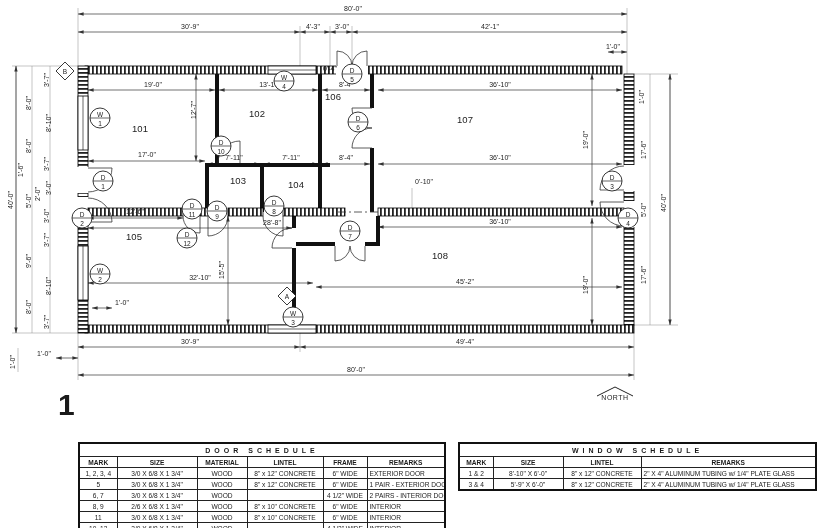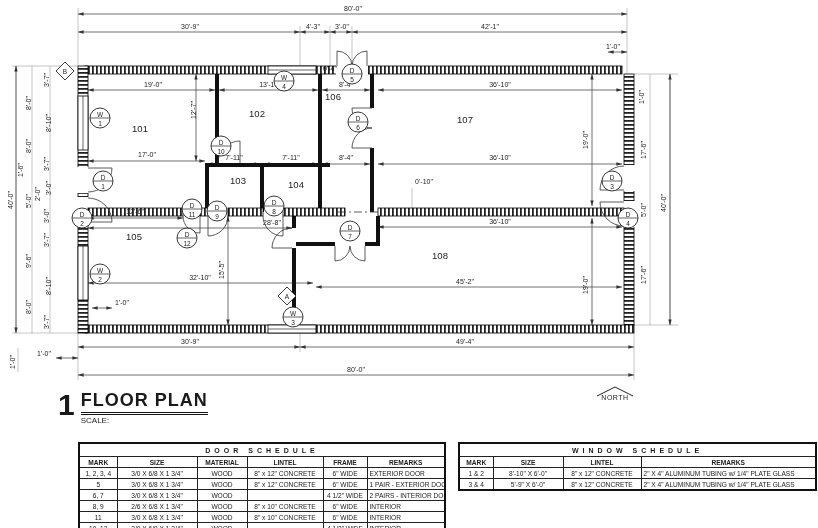--- a/index.html
+++ b/index.html
@@ -365,24 +365,20 @@
 
   <g>
     <path d="M597,396 L615,387 L633,396" fill="none" stroke="#222" stroke-width="1"></path>
     <text class="northtxt" x="615" y="400" text-anchor="middle">NORTH</text>
   </g>
 </svg>
 
 
 <div id="titleblock">
   <div id="plan-number">1</div>
-  <div>
-    <div id="plan-title">FLOOR PLAN</div>
-    <div id="plan-scale">SCALE:</div>
-  </div>
 </div>
 
 
 <table id="door-sched" class="sched">
   <colgroup>
         <col style="width:38px">
         <col style="width:80px">
         <col style="width:50px">
         <col style="width:76px">
         <col style="width:44px">

